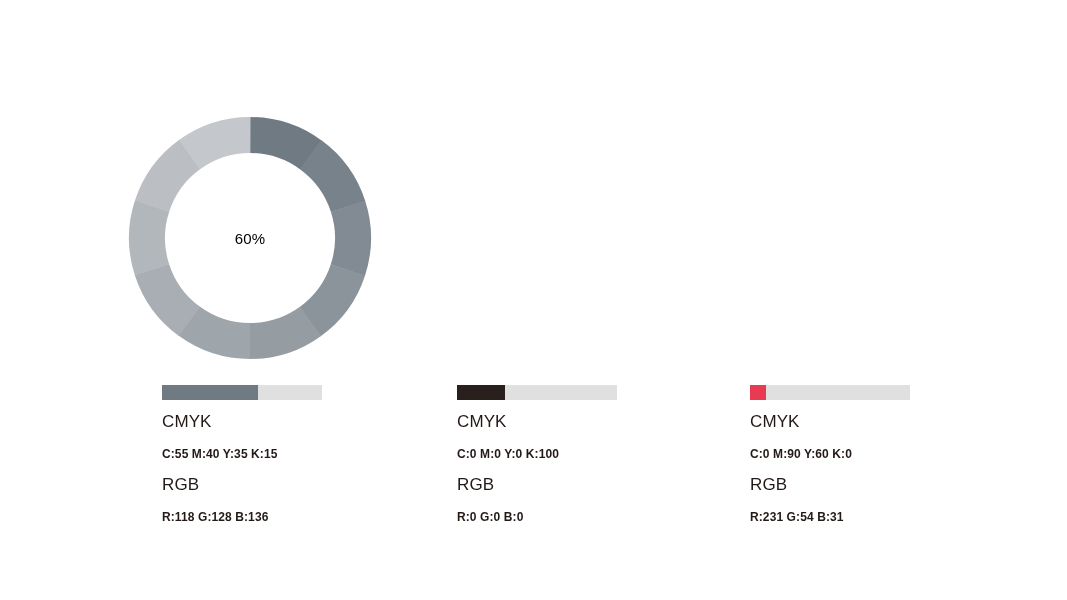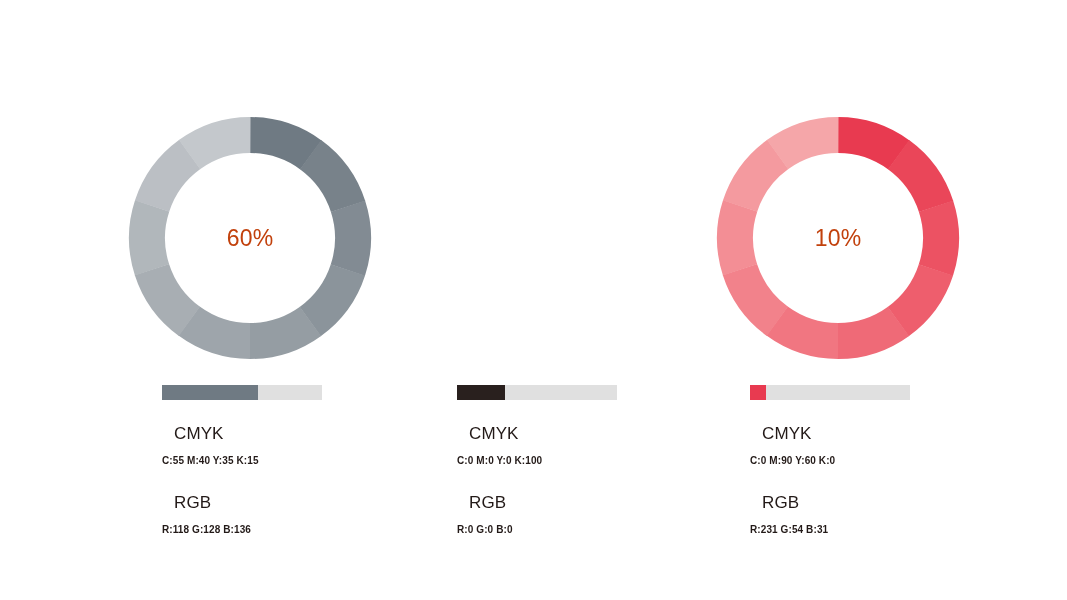--- a/index.html
+++ b/index.html
@@ -48,23 +48,23 @@
   }
   .donut-center-label {
     position: absolute;
     left: 0;
     top: 0;
     width: 246px;
     height: 246px;
     display: flex;
     align-items: center;
     justify-content: center;
-    font-size: 23px;
+    font-size: 15px;
     font-weight: 400;
-    color: #c2410c;
+    color: #000000;
     letter-spacing: 0.2px;
     pointer-events: none;
   }
 
   
   .bar-track {
     position: absolute;
     left: 62px;
     top: 385px;
     width: 160px;
@@ -84,29 +84,29 @@
     left: 62px;
     top: 412px;
     width: 220px;
   }
   .spec-heading {
     font-size: 17px;
     font-weight: 400;
     color: #231a18;
     line-height: 19px;
     letter-spacing: 0.1px;
-    margin: 12px;
+    margin: 0;
   }
   .spec-value {
-    font-size: 10px;
+    font-size: 12px;
     font-weight: 700;
     color: #231a18;
     line-height: 11px;
     letter-spacing: 0.1px;
-    margin: 2px 0 0 0;
+    margin: 18px 0 0 0;
   }
   .spec-gap {
     height: 15px;
   }
 </style>
 </head>
 <body>
 
 <div class="canvas">
 
@@ -151,37 +151,20 @@
     <div class="spec-block">
       <p class="spec-heading">CMYK</p>
       <p class="spec-value">C:0 M:0 Y:0 K:100</p>
       <div class="spec-gap"></div>
       <p class="spec-heading">RGB</p>
       <p class="spec-value">R:0 G:0 B:0</p>
     </div>
   </div>
 
   <div class="column col-3">
-    <div class="donut-wrap">
-      <svg class="donut-svg" viewBox="0 0 246 246">
-        <g id="donut-segments-2">
-            <path d="M 123.00000000000001 2 A 121 121 0 0 1 194.54846745199347 25.420202883634616 L 173.2613201109045 54.45220863726398 A 85 85 0 0 0 123 38 Z" fill="#e83a50"></path>
-            <path d="M 194.12201552738924 25.108943680631356 A 121 121 0 0 1 238.2398917568367 86.1114198176107 L 203.95364296967864 97.08653458261908 A 85 85 0 0 0 172.9617464448602 54.23355547812946 Z" fill="#ea4659"></path>
-            <path d="M 238.07783847171356 85.60894368063137 A 121 121 0 0 1 237.91359427042713 160.8928205845337 L 203.72442572715954 149.6189235511187 A 85 85 0 0 0 203.83980388508803 96.73355547812947 Z" fill="#ec5263"></path>
-            <path d="M 238.07783847171356 160.39105631936863 A 121 121 0 0 1 193.69420954212956 221.20045181776646 L 172.66122157918193 191.98378846702605 A 85 85 0 0 0 203.83980388508803 149.26644452187054 Z" fill="#ee5e6d"></path>
-            <path d="M 194.12201552738924 220.89105631936866 A 121 121 0 0 1 122.47203957654568 243.99884816720888 L 122.62911871079655 207.99919086126243 A 85 85 0 0 0 172.9617464448602 191.76644452187054 Z" fill="#ef6a77"></path>
-            <path d="M 123.00000000000001 244 A 121 121 0 0 1 51.45153254800657 220.5797971163654 L 72.73867988909552 191.54779136273604 A 85 85 0 0 0 123 208 Z" fill="#f17681"></path>
-            <path d="M 51.87798447261076 220.89105631936866 A 121 121 0 0 1 7.760108243163316 159.88858018238932 L 42.046357030321346 148.9134654173809 A 85 85 0 0 0 73.03825355513979 191.76644452187054 Z" fill="#f2828b"></path>
-            <path d="M 7.9221615282864235 160.39105631936866 A 121 121 0 0 1 8.086405729572874 85.1071794154663 L 42.27557427284046 96.38107644888129 A 85 85 0 0 0 42.160196114911955 149.26644452187054 Z" fill="#f38e95"></path>
-            <path d="M 7.9221615282864235 85.60894368063133 A 121 121 0 0 1 52.3057904578704 24.799548182233536 L 73.33877842081804 54.01621153297397 A 85 85 0 0 0 42.160196114911955 96.73355547812945 Z" fill="#f49a9f"></path>
-            <path d="M 51.877984472610734 25.10894368063137 A 121 121 0 0 1 123.52796042345439 2.0011518327911233 L 123.3708812892035 38.000809138737566 A 85 85 0 0 0 73.03825355513978 54.233555478129475 Z" fill="#f5a6a9"></path>
-          </g>
-      </svg>
-      <div class="donut-center-label">10%</div>
-    </div>
 
     <div class="bar-track" style="background: rgb(224, 224, 224);">
       <div class="bar-fill" id="bar-fill-2" style="width: 10%; background: rgb(232, 58, 80);"></div>
     </div>
 
     <div class="spec-block">
       <p class="spec-heading">CMYK</p>
       <p class="spec-value">C:0 M:90 Y:60 K:0</p>
       <div class="spec-gap"></div>
       <p class="spec-heading">RGB</p>

